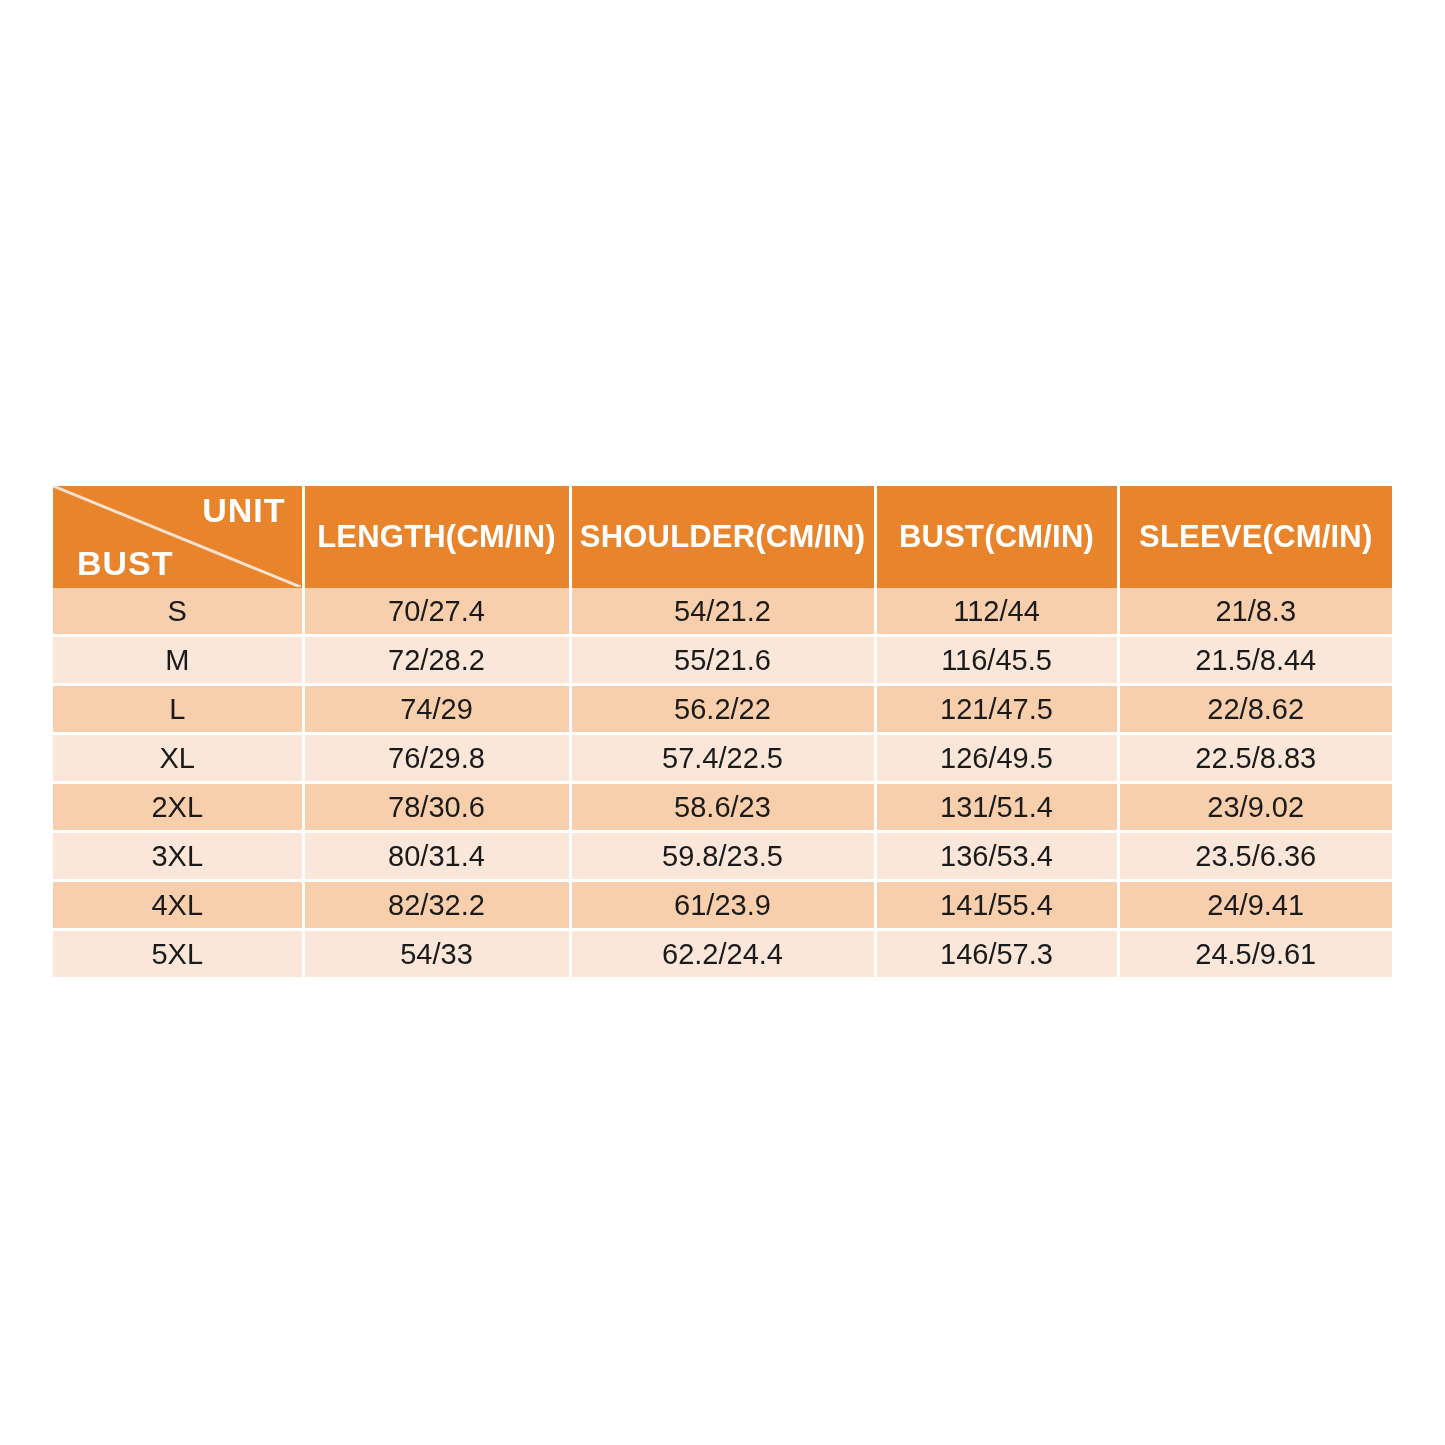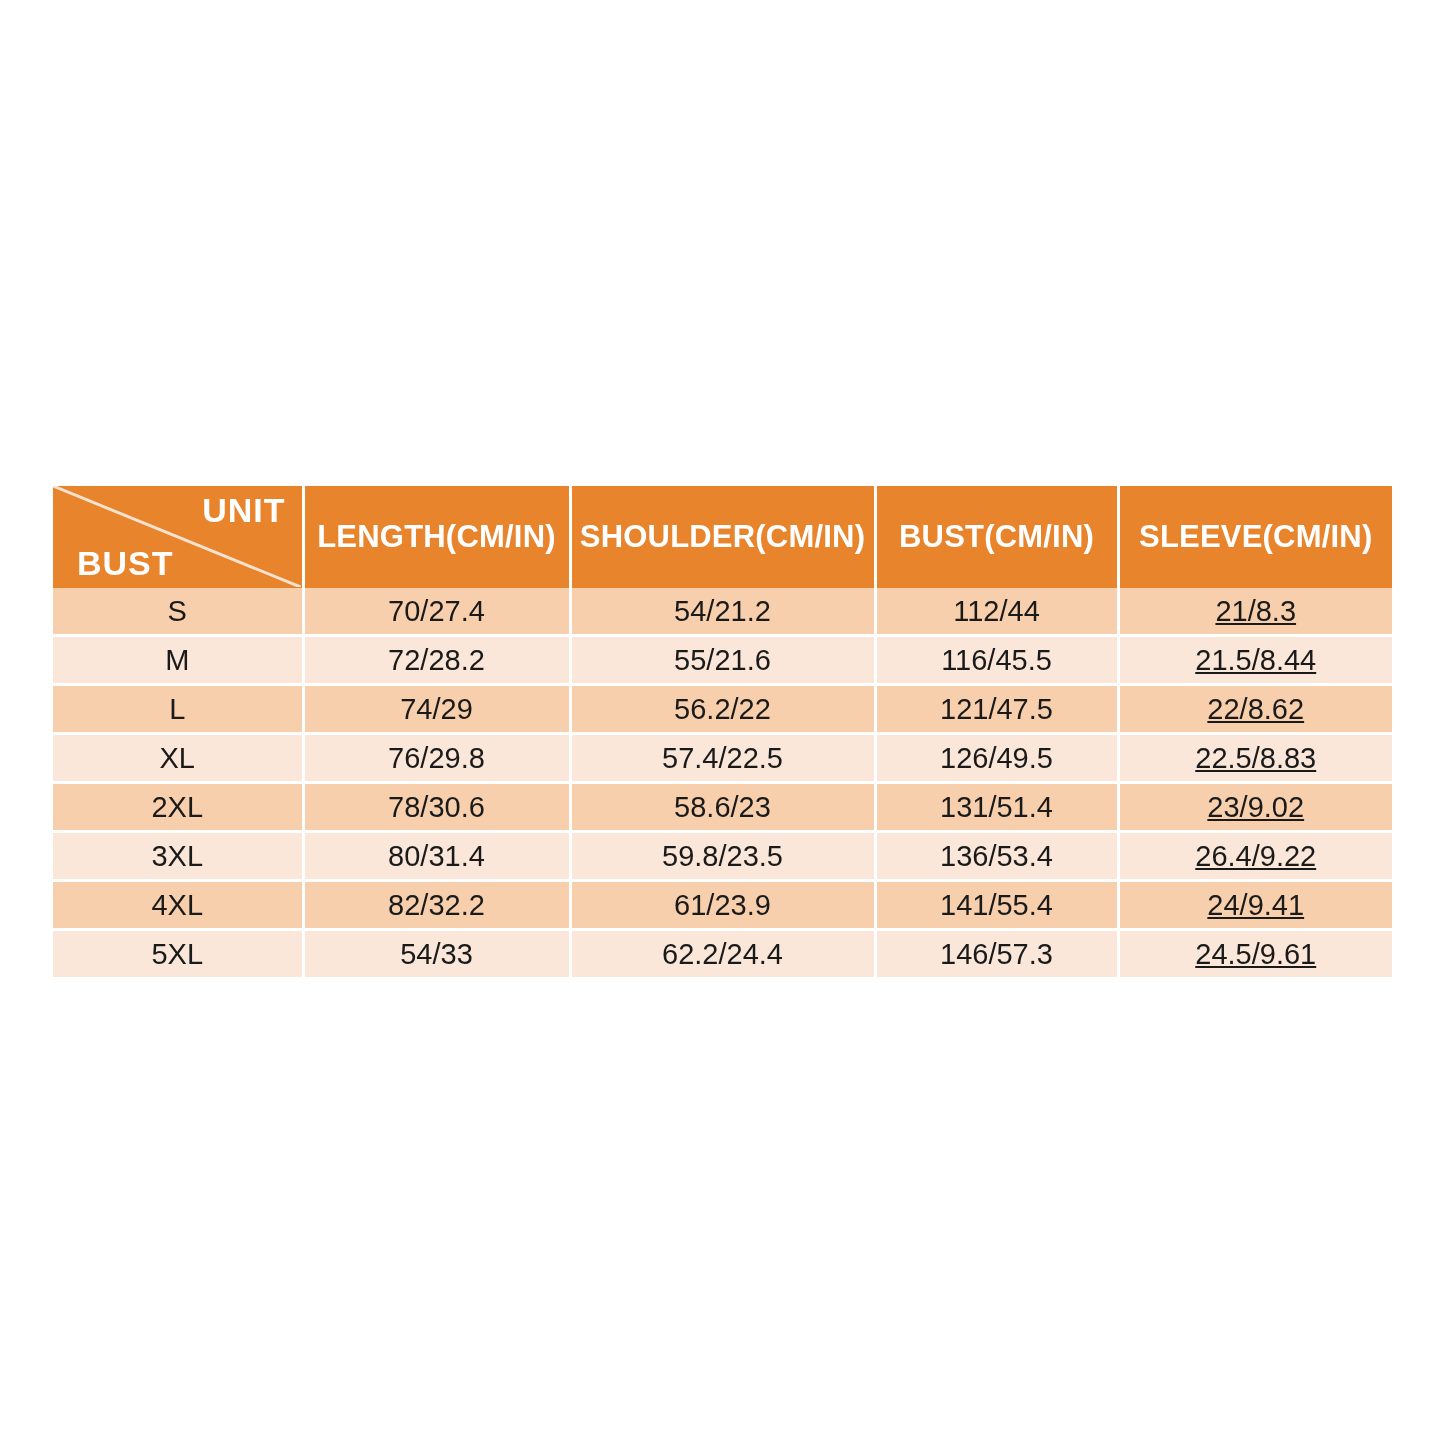--- a/index.html
+++ b/index.html
@@ -85,21 +85,21 @@
     height: 46px;
     font-size: 29px;
     color: #1a1a1a;
     text-align: center;
     vertical-align: middle;
     border-right: 3px solid #ffffff;
     border-bottom: 3px solid #ffffff;
     padding: 0;
     white-space: nowrap;
   }
-  tbody td:last-child { border-right: none; text-decoration: underline; }
+  tbody td:last-child { border-right: none; }
   tbody tr:last-child td { border-bottom: none; }
 
   tbody tr.band-dark td  { background: #f8cfac; }
   tbody tr.band-light td { background: #fae7d9; }
 </style>
 </head>
 <body>
 
 <div id="size-chart-wrap">
   <table class="size-chart">
@@ -159,21 +159,21 @@
         <td>78/30.6</td>
         <td>58.6/23</td>
         <td>131/51.4</td>
         <td>23/9.02</td>
       </tr>
       <tr class="band-light">
         <td>3XL</td>
         <td>80/31.4</td>
         <td>59.8/23.5</td>
         <td>136/53.4</td>
-        <td>26.4/9.22</td>
+        <td>23.5/6.36</td>
       </tr>
       <tr class="band-dark">
         <td>4XL</td>
         <td>82/32.2</td>
         <td>61/23.9</td>
         <td>141/55.4</td>
         <td>24/9.41</td>
       </tr>
       <tr class="band-light">
         <td>5XL</td>

